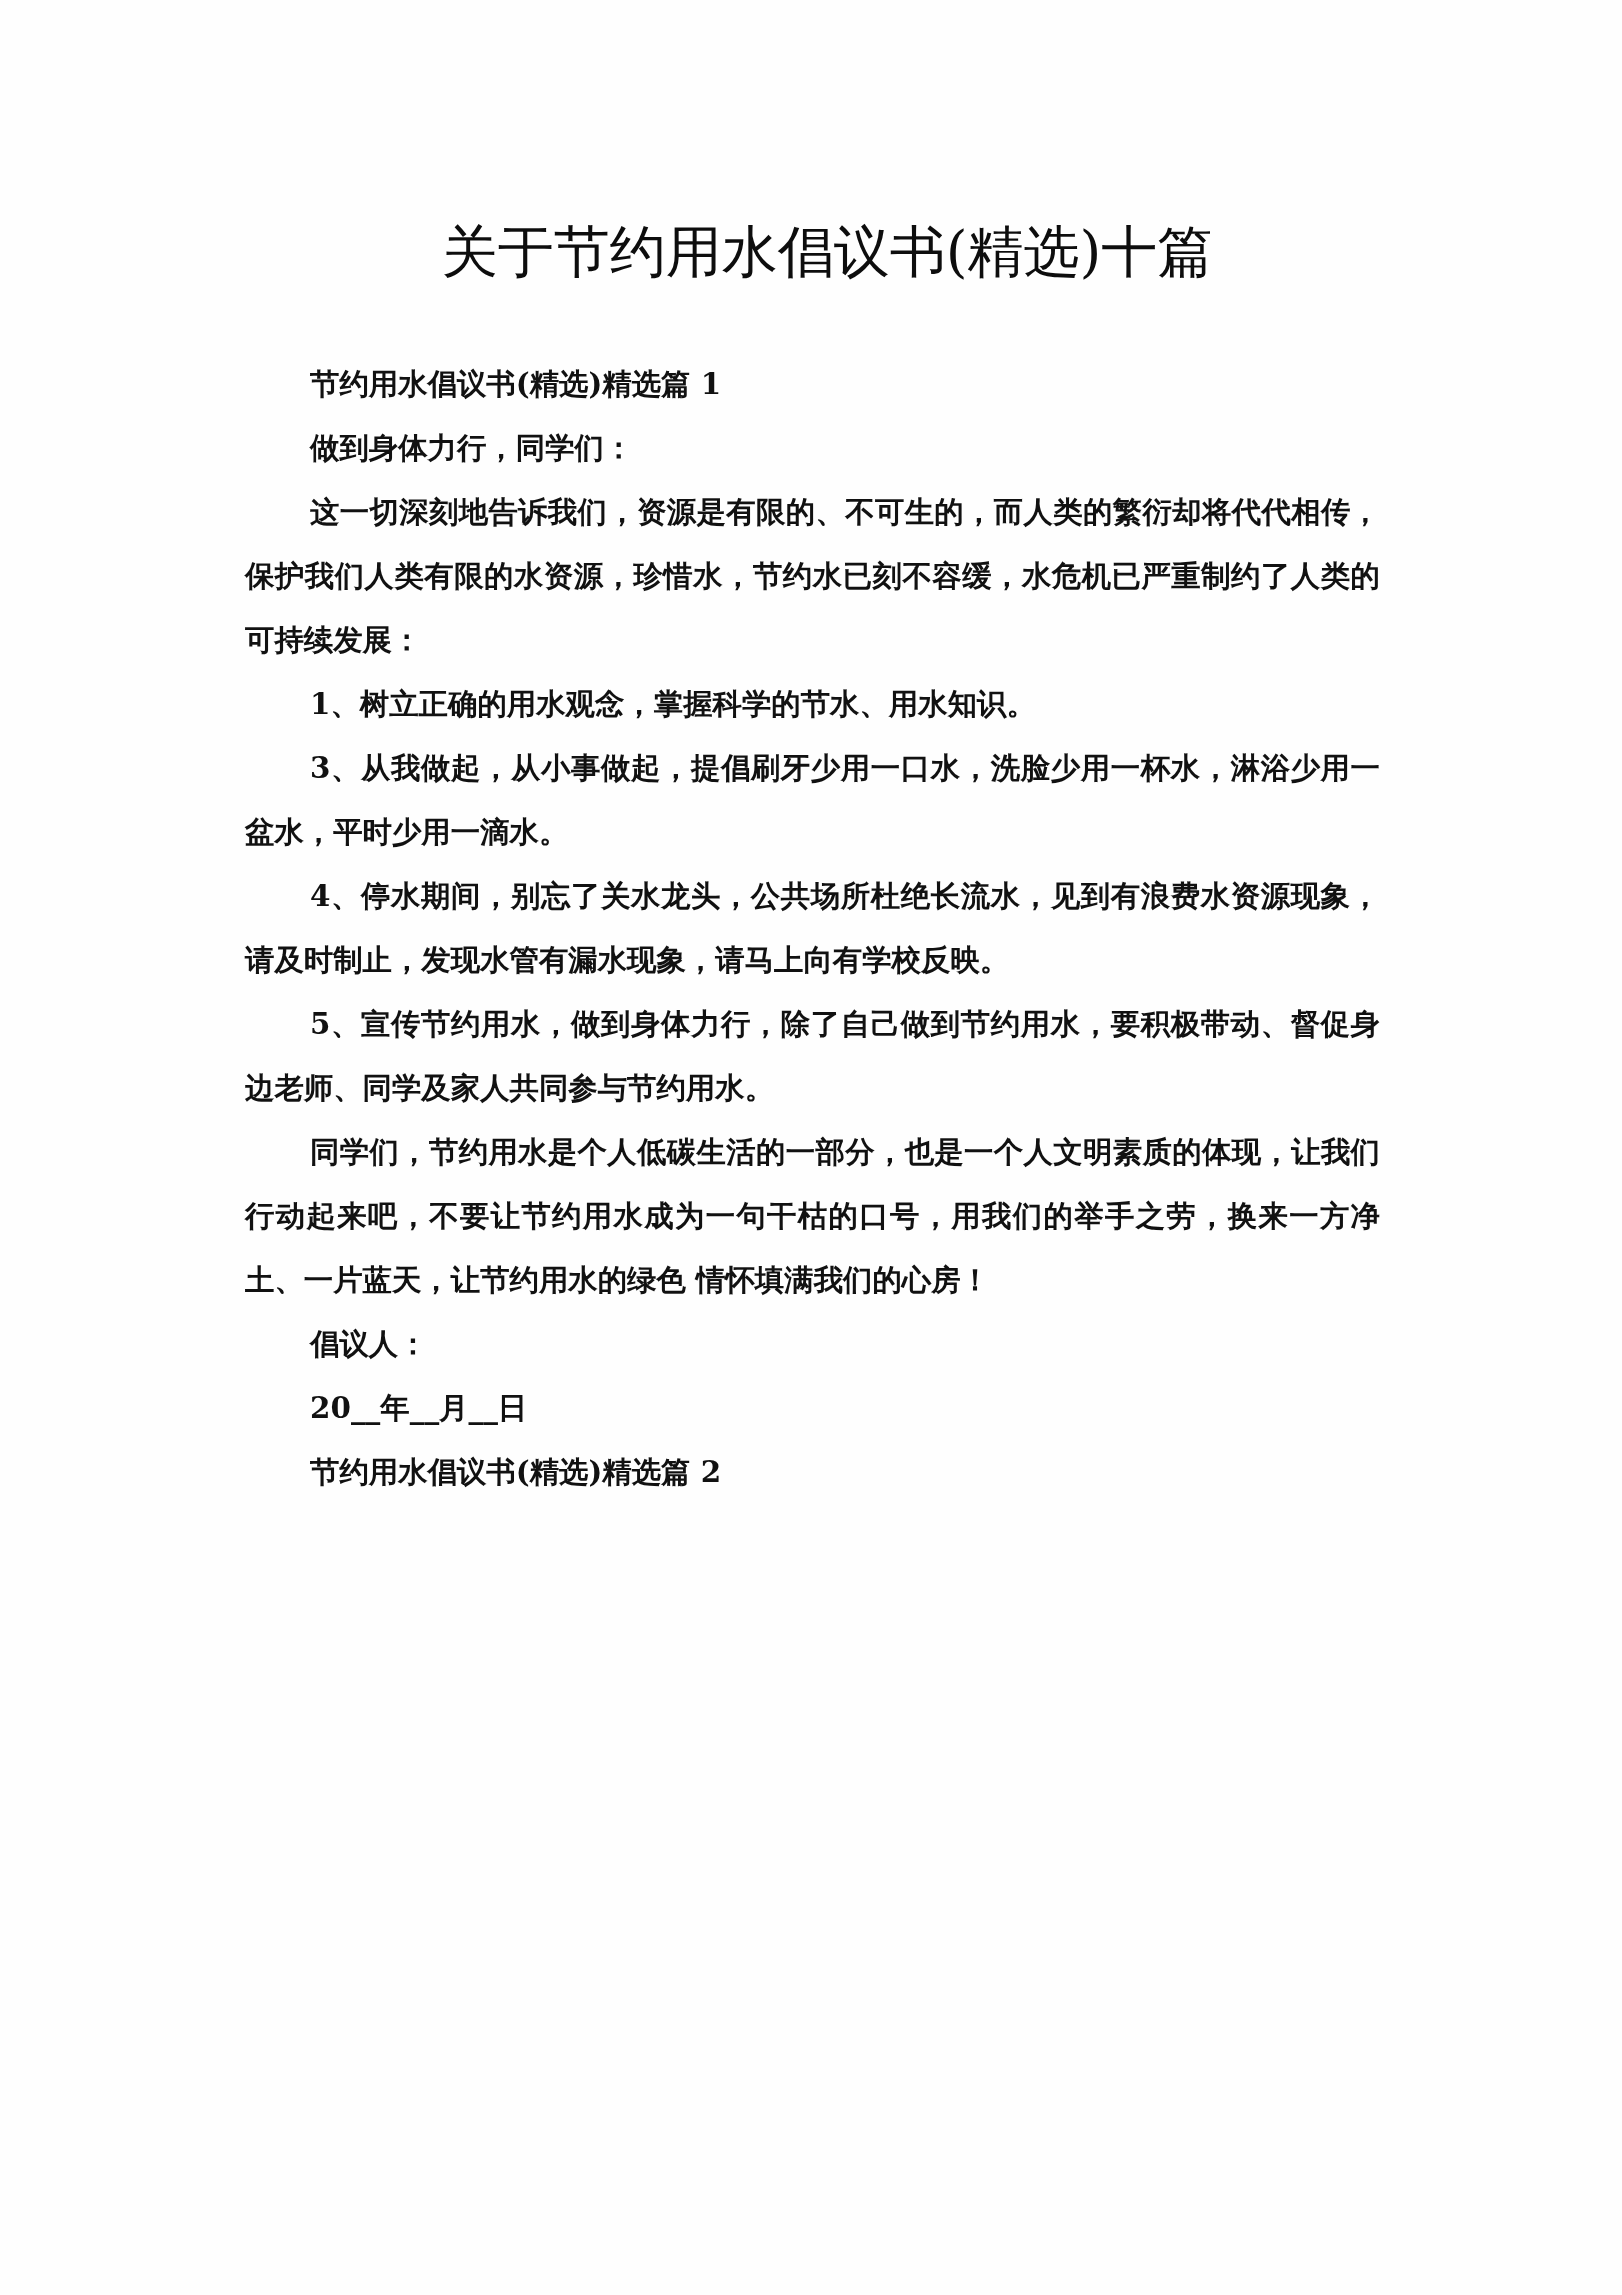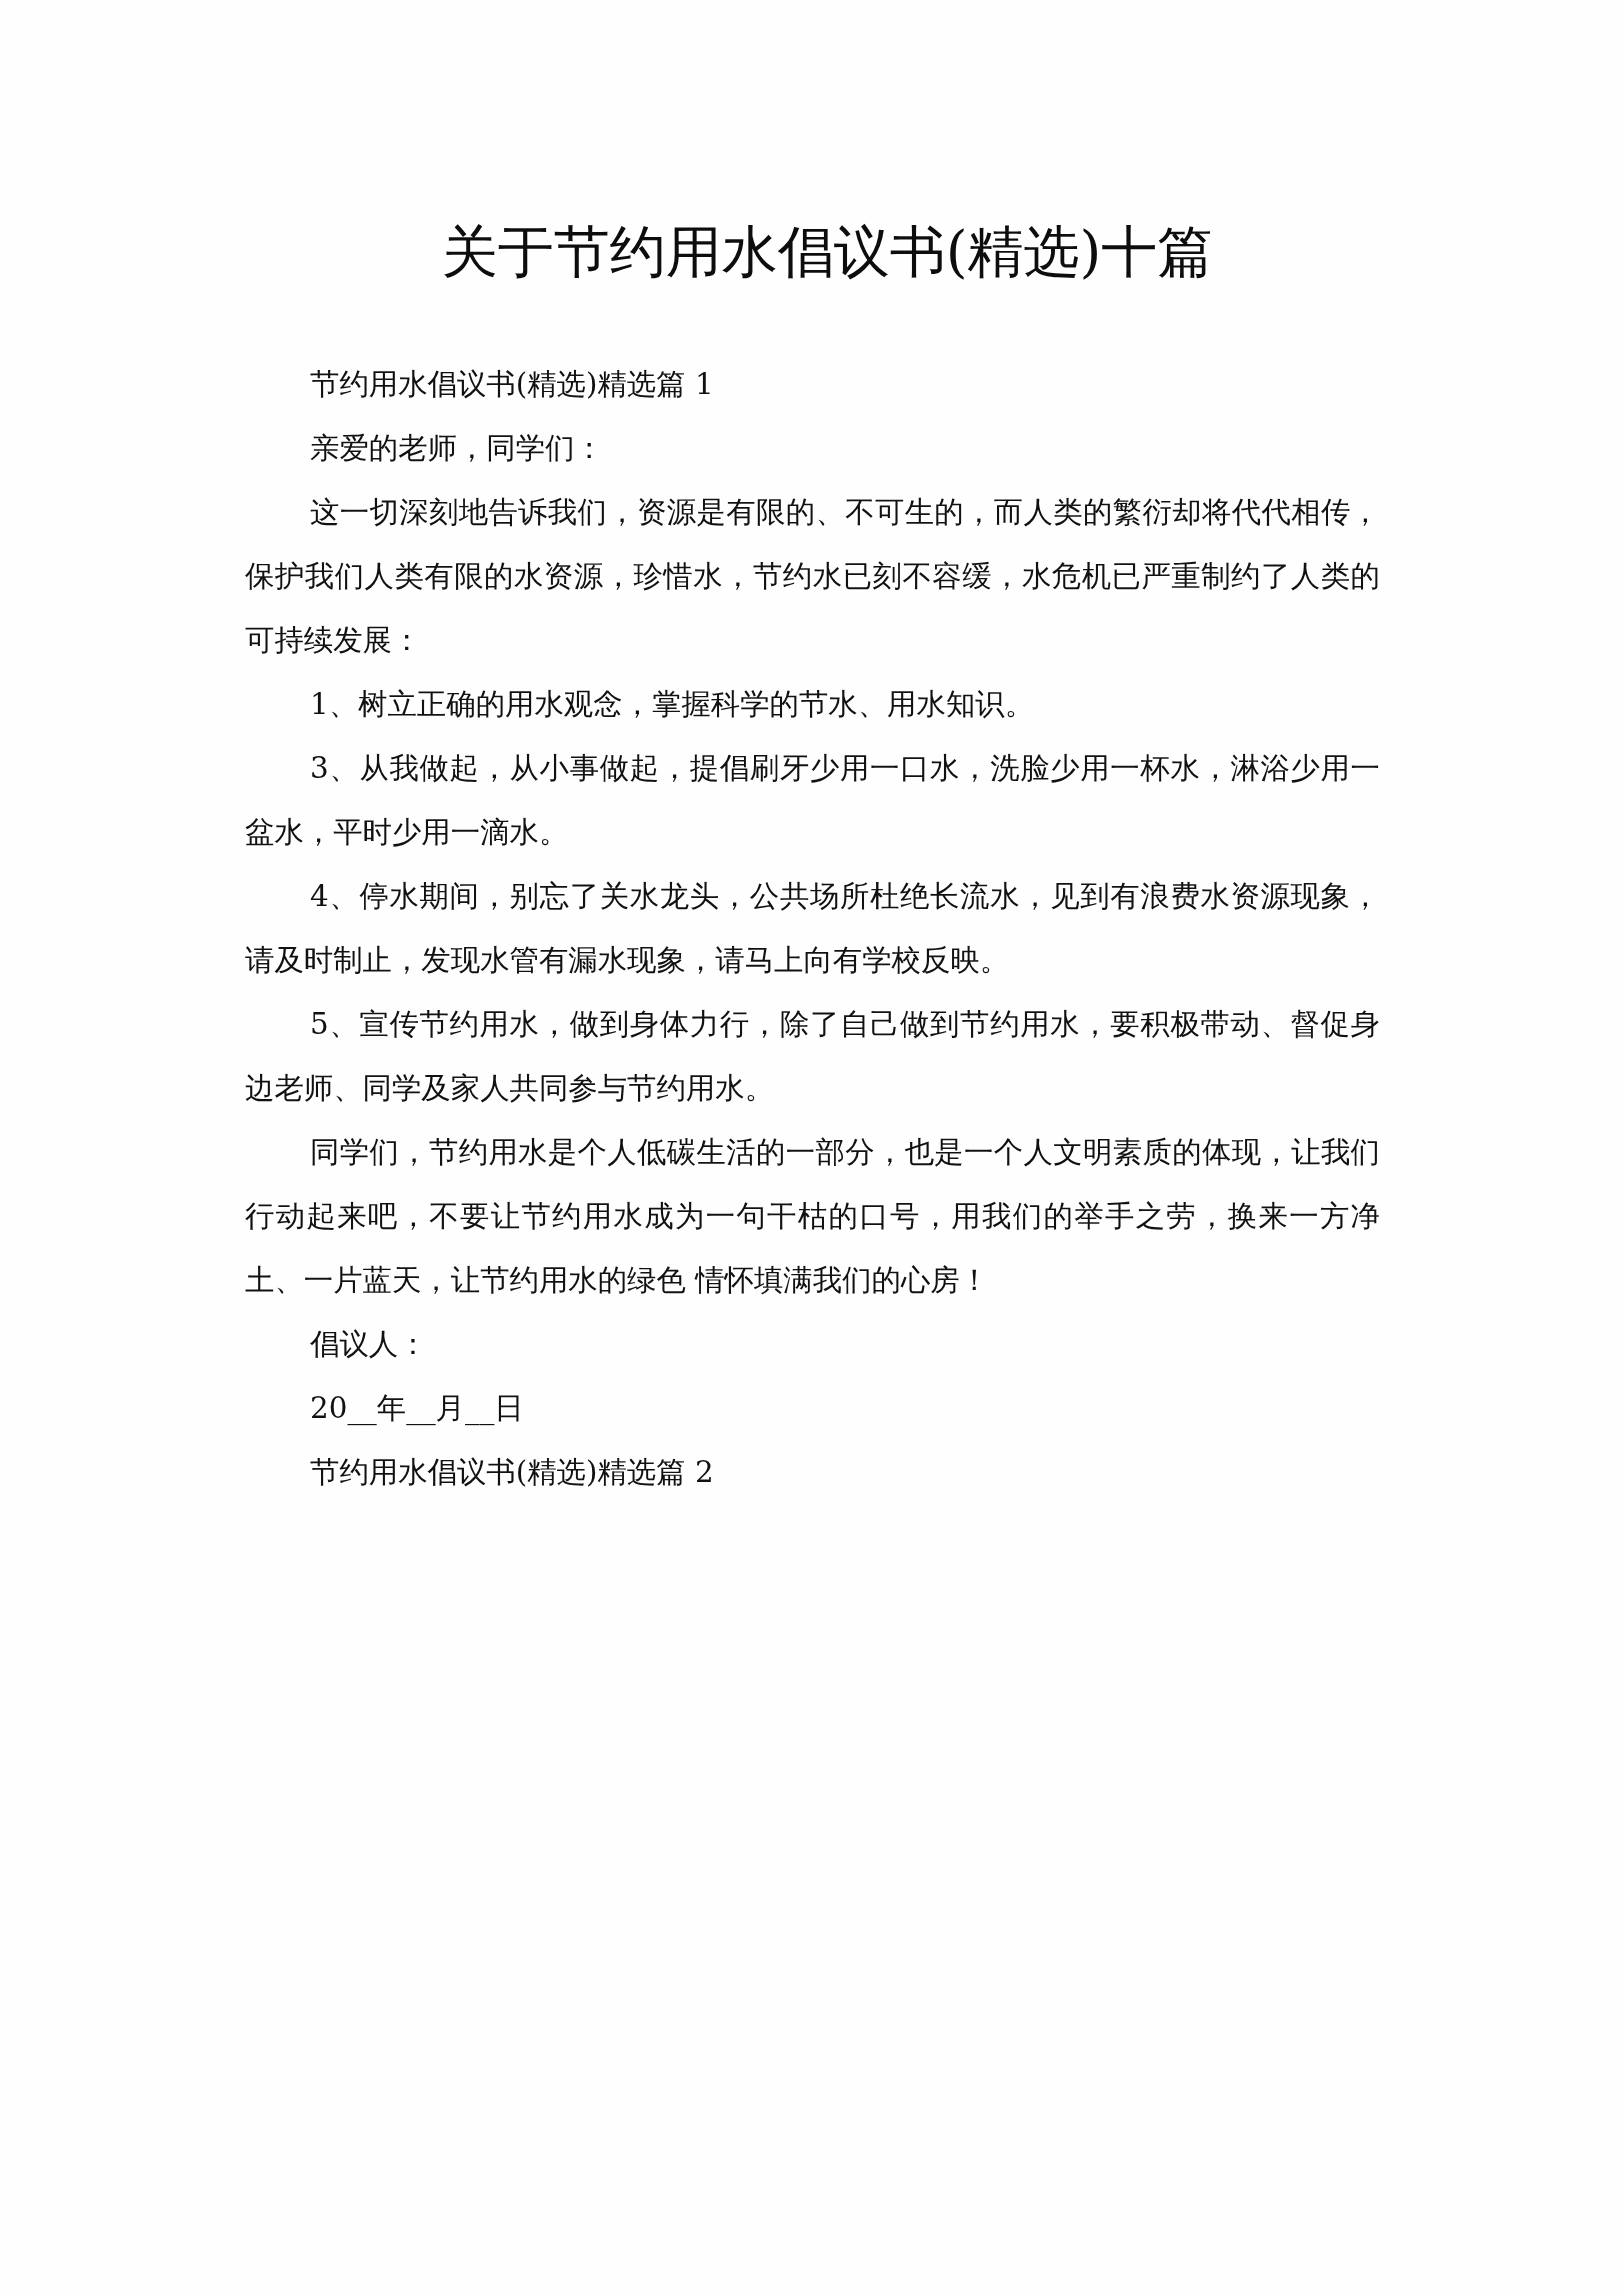--- a/index.html
+++ b/index.html
@@ -36,39 +36,40 @@
       margin: 16px;
       color: #0d0d0d;
     }
     .body {
       position: absolute;
       left: 245px;
       top: 352px;
       width: 1135px;
       font-size: 29.4px;
       line-height: 64px;
+      font-weight: bold;
     }
     .p {
       margin: 0;
       text-indent: 65px;
       text-align: justify;
       text-justify: inter-character;
       white-space: normal;
       word-break: break-all;
     }
   </style>
 </head>
 <body>
 
 <div class="page">
   <h1 class="doc-title">关于节约用水倡议书(精选)十篇</h1>
 
   <div class="body">
     <p class="p">节约用水倡议书(精选)精选篇 1</p>
-    <p class="p">亲爱的老师，同学们：</p>
+    <p class="p">做到身体力行，同学们：</p>
     <p class="p">这一切深刻地告诉我们，资源是有限的、不可生的，而人类的繁衍却将代代相传，保护我们人类有限的水资源，珍惜水，节约水已刻不容缓，水危机已严重制约了人类的可持续发展：</p>
     <p class="p">1、树立正确的用水观念，掌握科学的节水、用水知识。</p>
     <p class="p">3、从我做起，从小事做起，提倡刷牙少用一口水，洗脸少用一杯水，淋浴少用一盆水，平时少用一滴水。</p>
     <p class="p">4、停水期间，别忘了关水龙头，公共场所杜绝长流水，见到有浪费水资源现象，请及时制止，发现水管有漏水现象，请马上向有学校反映。</p>
     <p class="p">5、宣传节约用水，做到身体力行，除了自己做到节约用水，要积极带动、督促身边老师、同学及家人共同参与节约用水。</p>
     <p class="p">同学们，节约用水是个人低碳生活的一部分，也是一个人文明素质的体现，让我们行动起来吧，不要让节约用水成为一句干枯的口号，用我们的举手之劳，换来一方净土、一片蓝天，让节约用水的绿色 情怀填满我们的心房！</p>
     <p class="p">倡议人：</p>
     <p class="p">20__年__月__日</p>
     <p class="p">节约用水倡议书(精选)精选篇 2</p>
   </div>

